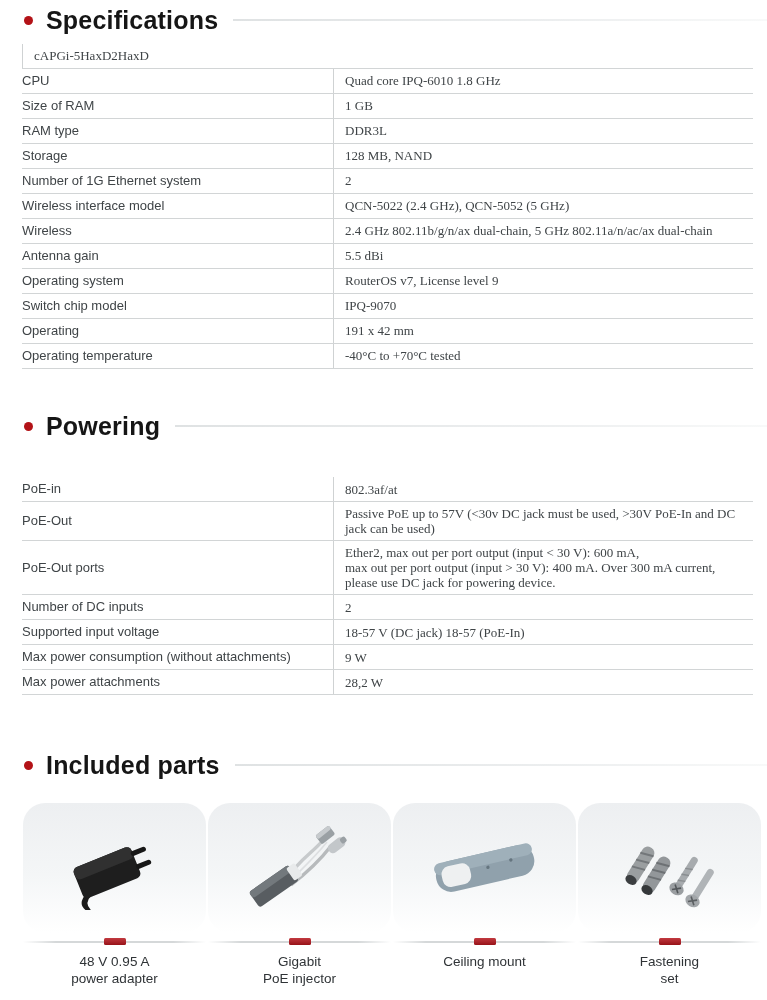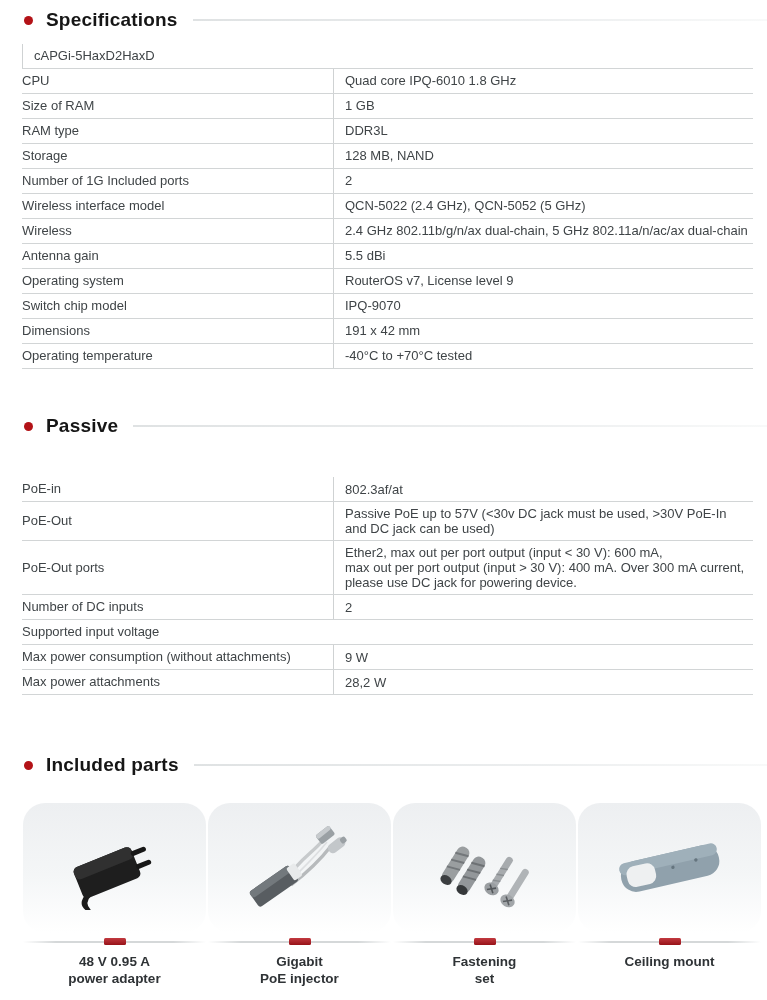--- a/index.html
+++ b/index.html
@@ -7,34 +7,34 @@
     width:767px;height:1000px;
     background:#ffffff;
     font-family:"Liberation Sans", sans-serif;
     color:#3f4447;
     overflow:hidden;
   }
   .page{padding-top:9px;}
   
   .heading{display:flex;align-items:center;padding-left:24px;height:22px;}
   .dot{width:9px;height:9px;border-radius:50%;background:#b31217;margin-right:13px;flex-shrink:0;}
-  .heading-text{font-size:19px;font-weight:bold;color:#161616;letter-spacing:.2px;white-space:nowrap;}
+  .heading-text{font-size:25px;font-weight:bold;color:#161616;letter-spacing:.2px;white-space:nowrap;}
   .heading-line{flex:1;height:2px;margin-left:15px;margin-right:0;
     background:linear-gradient(90deg,#dfe2e3 0%,#eceeef 60%,#f8f9f9 100%);}
   
   .spec-table{margin:13px 14px 0 22px;}
   .row{display:flex;border-bottom:1px solid #d2d5d6;font-size:13px;}
   .cell-label{width:303px;flex-shrink:0;display:flex;align-items:center;padding:4px 8px 4px 0;line-height:16px;color:#3f4447;}
-  .cell-value{flex:1;border-left:1px solid #cfd2d3;padding:4px 4px 4px 11px;display:flex;align-items:center;line-height:16px;white-space:pre-line;}
+  .cell-value{flex:1;border-left:1px solid #cfd2d3;padding:4px 4px 4px 11px;display:flex;align-items:center;line-height:16px;white-space:pre-line;font-family:Liberation Serif, serif;}
   .powering-table .cell-value{line-height:15px;}
   .mt-powering{margin-top:46px;}
   .powering-table{margin-top:40px;}
   .mt-included{margin-top:59px;}
   
-  .parts-grid{display:flex;gap:2px;margin:27px 6px 0 23px;font-weight:bold;}
+  .parts-grid{display:flex;gap:2px;margin:27px 6px 0 23px;}
   .part-col{flex:1;min-width:0;}
   .part-card{height:130px;border-radius:22px;
     background:linear-gradient(180deg,#edeff1 0%,#f4f6f7 55%,#ffffff 100%);
     display:flex;align-items:center;justify-content:center;}
   .part-sep{position:relative;height:7px;margin-top:5px;}
   .part-sep .line{position:absolute;left:0;right:0;top:3px;height:1.5px;
     background:linear-gradient(90deg,rgba(210,213,214,0) 0%,#d5d8d9 18%,#d5d8d9 82%,rgba(210,213,214,0) 100%);}
   .part-sep .mark{position:absolute;left:50%;top:0;transform:translateX(-50%);
     width:22px;height:7px;border-radius:1.5px;
     background:linear-gradient(180deg,#c23a40 0%,#971218 100%);}
@@ -65,21 +65,21 @@
         </div>
       <div class="row">
           <div class="cell-label">RAM type</div>
           <div class="cell-value">DDR3L</div>
         </div>
       <div class="row">
           <div class="cell-label">Storage</div>
           <div class="cell-value">128 MB, NAND</div>
         </div>
       <div class="row">
-          <div class="cell-label">Number of 1G Included ports</div>
+          <div class="cell-label">Number of 1G Ethernet system</div>
           <div class="cell-value">2</div>
         </div>
       <div class="row">
           <div class="cell-label">Wireless interface model</div>
           <div class="cell-value">QCN-5022 (2.4 GHz), QCN-5052 (5 GHz)</div>
         </div>
       <div class="row">
           <div class="cell-label">Wireless</div>
           <div class="cell-value">2.4 GHz 802.11b/g/n/ax dual-chain, 5 GHz 802.11a/n/ac/ax dual-chain</div>
         </div>
@@ -89,34 +89,34 @@
         </div>
       <div class="row">
           <div class="cell-label">Operating system</div>
           <div class="cell-value">RouterOS v7, License level 9</div>
         </div>
       <div class="row">
           <div class="cell-label">Switch chip model</div>
           <div class="cell-value">IPQ-9070</div>
         </div>
       <div class="row">
-          <div class="cell-label">Dimensions</div>
+          <div class="cell-label">Operating</div>
           <div class="cell-value">191 x 42 mm</div>
         </div>
       <div class="row">
           <div class="cell-label">Operating temperature</div>
           <div class="cell-value">-40°C to +70°C tested</div>
         </div>
     </div>
   </section>
 
   <section class="mt-powering">
     <div class="heading">
       <span class="dot"></span>
-      <span class="heading-text">Passive</span>
+      <span class="heading-text">Powering</span>
       <span class="heading-line"></span>
     </div>
     <div class="spec-table powering-table">
       <div class="row">
           <div class="cell-label">PoE-in</div>
           <div class="cell-value">802.3af/at</div>
         </div>
       <div class="row">
           <div class="cell-label">PoE-Out</div>
           <div class="cell-value">Passive PoE up to 57V (&lt;30v DC jack must be used, &gt;30V PoE-In and DC jack can be used)</div>
@@ -126,20 +126,21 @@
           <div class="cell-value">Ether2, max out per port output (input &lt; 30 V): 600 mA,
 max out per port output (input &gt; 30 V): 400 mA. Over 300 mA current,
 please use DC jack for powering device.</div>
         </div>
       <div class="row">
           <div class="cell-label">Number of DC inputs</div>
           <div class="cell-value">2</div>
         </div>
       <div class="row">
           <div class="cell-label">Supported input voltage</div>
+          <div class="cell-value">18-57 V (DC jack) 18-57 (PoE-In)</div>
         </div>
       <div class="row">
           <div class="cell-label">Max power consumption (without attachments)</div>
           <div class="cell-value">9 W</div>
         </div>
       <div class="row">
           <div class="cell-label">Max power attachments</div>
           <div class="cell-value">28,2 W</div>
         </div>
     </div>
@@ -199,67 +200,67 @@
           <span class="line"></span>
           <span class="mark"></span>
         </div>
         <div class="part-caption">Gigabit
 PoE injector</div>
       </div>
 
       <div class="part-col">
         <div class="part-card">
           <svg width="150" height="110" viewBox="0 0 150 110">
-            <g transform="rotate(-58 46 52)">
-              <rect x="26" y="45" width="40" height="13" rx="6" fill="#9a9ea0"></rect>
-              <ellipse cx="28" cy="51.5" rx="4.5" ry="6" fill="#3b3e40"></ellipse>
-              <path d="M40 45 l4 13 M48 45 l4 13 M56 45 l4 13" stroke="#73777a" stroke-width="2"></path>
-            </g>
-            <g transform="rotate(-58 62 62)">
-              <rect x="42" y="55" width="40" height="13" rx="6" fill="#93979a"></rect>
-              <ellipse cx="44" cy="61.5" rx="4.5" ry="6" fill="#35383a"></ellipse>
-              <path d="M56 55 l4 13 M64 55 l4 13 M72 55 l4 13" stroke="#6d7174" stroke-width="2"></path>
-            </g>
-            <g transform="rotate(-58 92 60)">
-              <rect x="74" y="56" width="36" height="7" rx="3.5" fill="#a7abae"></rect>
-              <path d="M74 56 l3 7 M81 56 l3 7 M88 56 l3 7 M95 56 l3 7" stroke="#8a8e91" stroke-width="1.4"></path>
-              <ellipse cx="73" cy="59.5" rx="6" ry="7.5" fill="#9a9ea1"></ellipse>
-              <path d="M70 56 l6 7 M70 63 l6 -7" stroke="#53575a" stroke-width="1.6"></path>
-            </g>
-            <g transform="rotate(-58 108 72)">
-              <rect x="90" y="68" width="36" height="7" rx="3.5" fill="#b0b4b7"></rect>
-              <path d="M90 68 l3 7 M97 68 l3 7 M104 68 l3 7 M111 68 l3 7" stroke="#90949" stroke-width="1.4"></path>
-              <ellipse cx="89" cy="71.5" rx="6" ry="7.5" fill="#a2a6a9"></ellipse>
-              <path d="M86 68 l6 7 M86 75 l6 -7" stroke="#5a5e61" stroke-width="1.6"></path>
-            </g>
-          </svg>
-        </div>
-        <div class="part-sep">
-          <span class="line"></span>
-          <span class="mark"></span>
-        </div>
-        <div class="part-caption">Fastening
-set</div>
-      </div>
-
-      <div class="part-col">
-        <div class="part-card">
-          <svg width="150" height="110" viewBox="0 0 150 110">
             <g transform="rotate(-13 75 55)">
               <rect x="25" y="40" width="100" height="31" rx="15" fill="#90a1ac"></rect>
               <rect x="25" y="40" width="100" height="12" rx="6" fill="#9fb0ba"></rect>
               <rect x="31" y="45" width="29" height="21" rx="8" fill="#eef0f1"></rect>
               <circle cx="78" cy="55" r="1.7" fill="#65757f"></circle>
               <circle cx="102" cy="53" r="1.7" fill="#65757f"></circle>
             </g>
           </svg>
         </div>
         <div class="part-sep">
           <span class="line"></span>
           <span class="mark"></span>
         </div>
         <div class="part-caption">Ceiling mount</div>
       </div>
 
+      <div class="part-col">
+        <div class="part-card">
+          <svg width="150" height="110" viewBox="0 0 150 110">
+            <g transform="rotate(-58 46 52)">
+              <rect x="26" y="45" width="40" height="13" rx="6" fill="#9a9ea0"></rect>
+              <ellipse cx="28" cy="51.5" rx="4.5" ry="6" fill="#3b3e40"></ellipse>
+              <path d="M40 45 l4 13 M48 45 l4 13 M56 45 l4 13" stroke="#73777a" stroke-width="2"></path>
+            </g>
+            <g transform="rotate(-58 62 62)">
+              <rect x="42" y="55" width="40" height="13" rx="6" fill="#93979a"></rect>
+              <ellipse cx="44" cy="61.5" rx="4.5" ry="6" fill="#35383a"></ellipse>
+              <path d="M56 55 l4 13 M64 55 l4 13 M72 55 l4 13" stroke="#6d7174" stroke-width="2"></path>
+            </g>
+            <g transform="rotate(-58 92 60)">
+              <rect x="74" y="56" width="36" height="7" rx="3.5" fill="#a7abae"></rect>
+              <path d="M74 56 l3 7 M81 56 l3 7 M88 56 l3 7 M95 56 l3 7" stroke="#8a8e91" stroke-width="1.4"></path>
+              <ellipse cx="73" cy="59.5" rx="6" ry="7.5" fill="#9a9ea1"></ellipse>
+              <path d="M70 56 l6 7 M70 63 l6 -7" stroke="#53575a" stroke-width="1.6"></path>
+            </g>
+            <g transform="rotate(-58 108 72)">
+              <rect x="90" y="68" width="36" height="7" rx="3.5" fill="#b0b4b7"></rect>
+              <path d="M90 68 l3 7 M97 68 l3 7 M104 68 l3 7 M111 68 l3 7" stroke="#90949" stroke-width="1.4"></path>
+              <ellipse cx="89" cy="71.5" rx="6" ry="7.5" fill="#a2a6a9"></ellipse>
+              <path d="M86 68 l6 7 M86 75 l6 -7" stroke="#5a5e61" stroke-width="1.6"></path>
+            </g>
+          </svg>
+        </div>
+        <div class="part-sep">
+          <span class="line"></span>
+          <span class="mark"></span>
+        </div>
+        <div class="part-caption">Fastening
+set</div>
+      </div>
+
     </div>
   </section>
 
 </div>
 
 </body></html>

